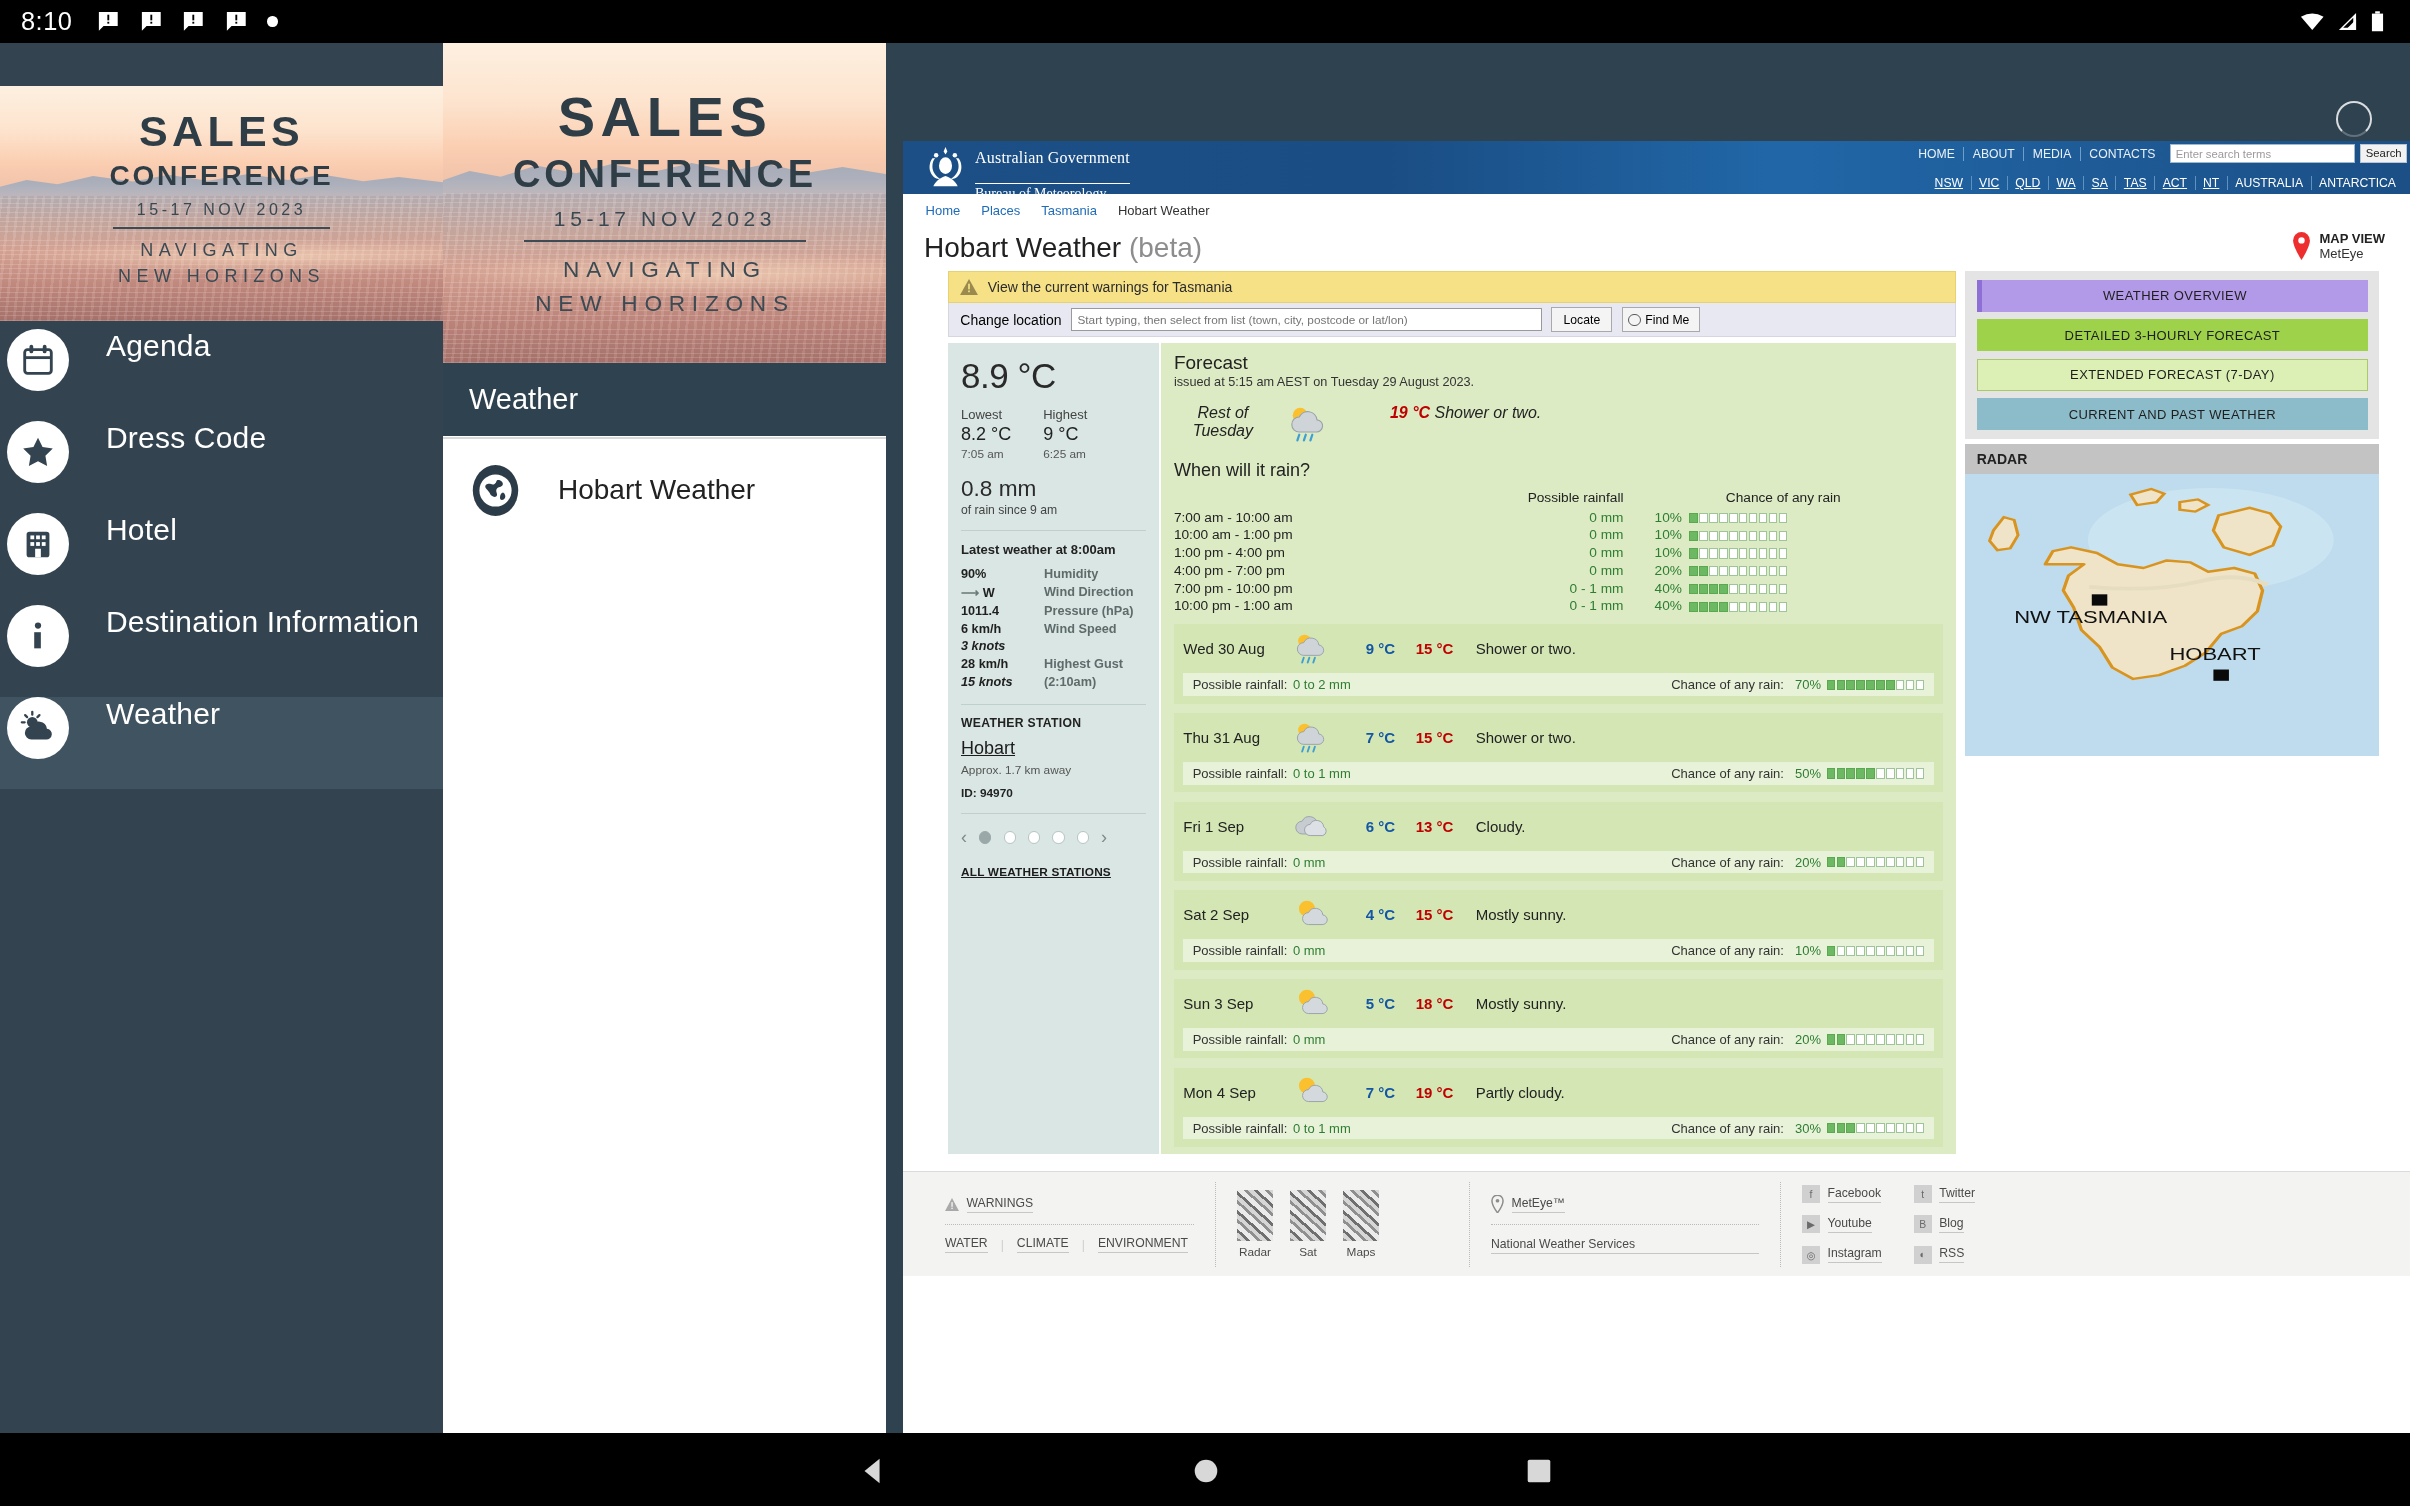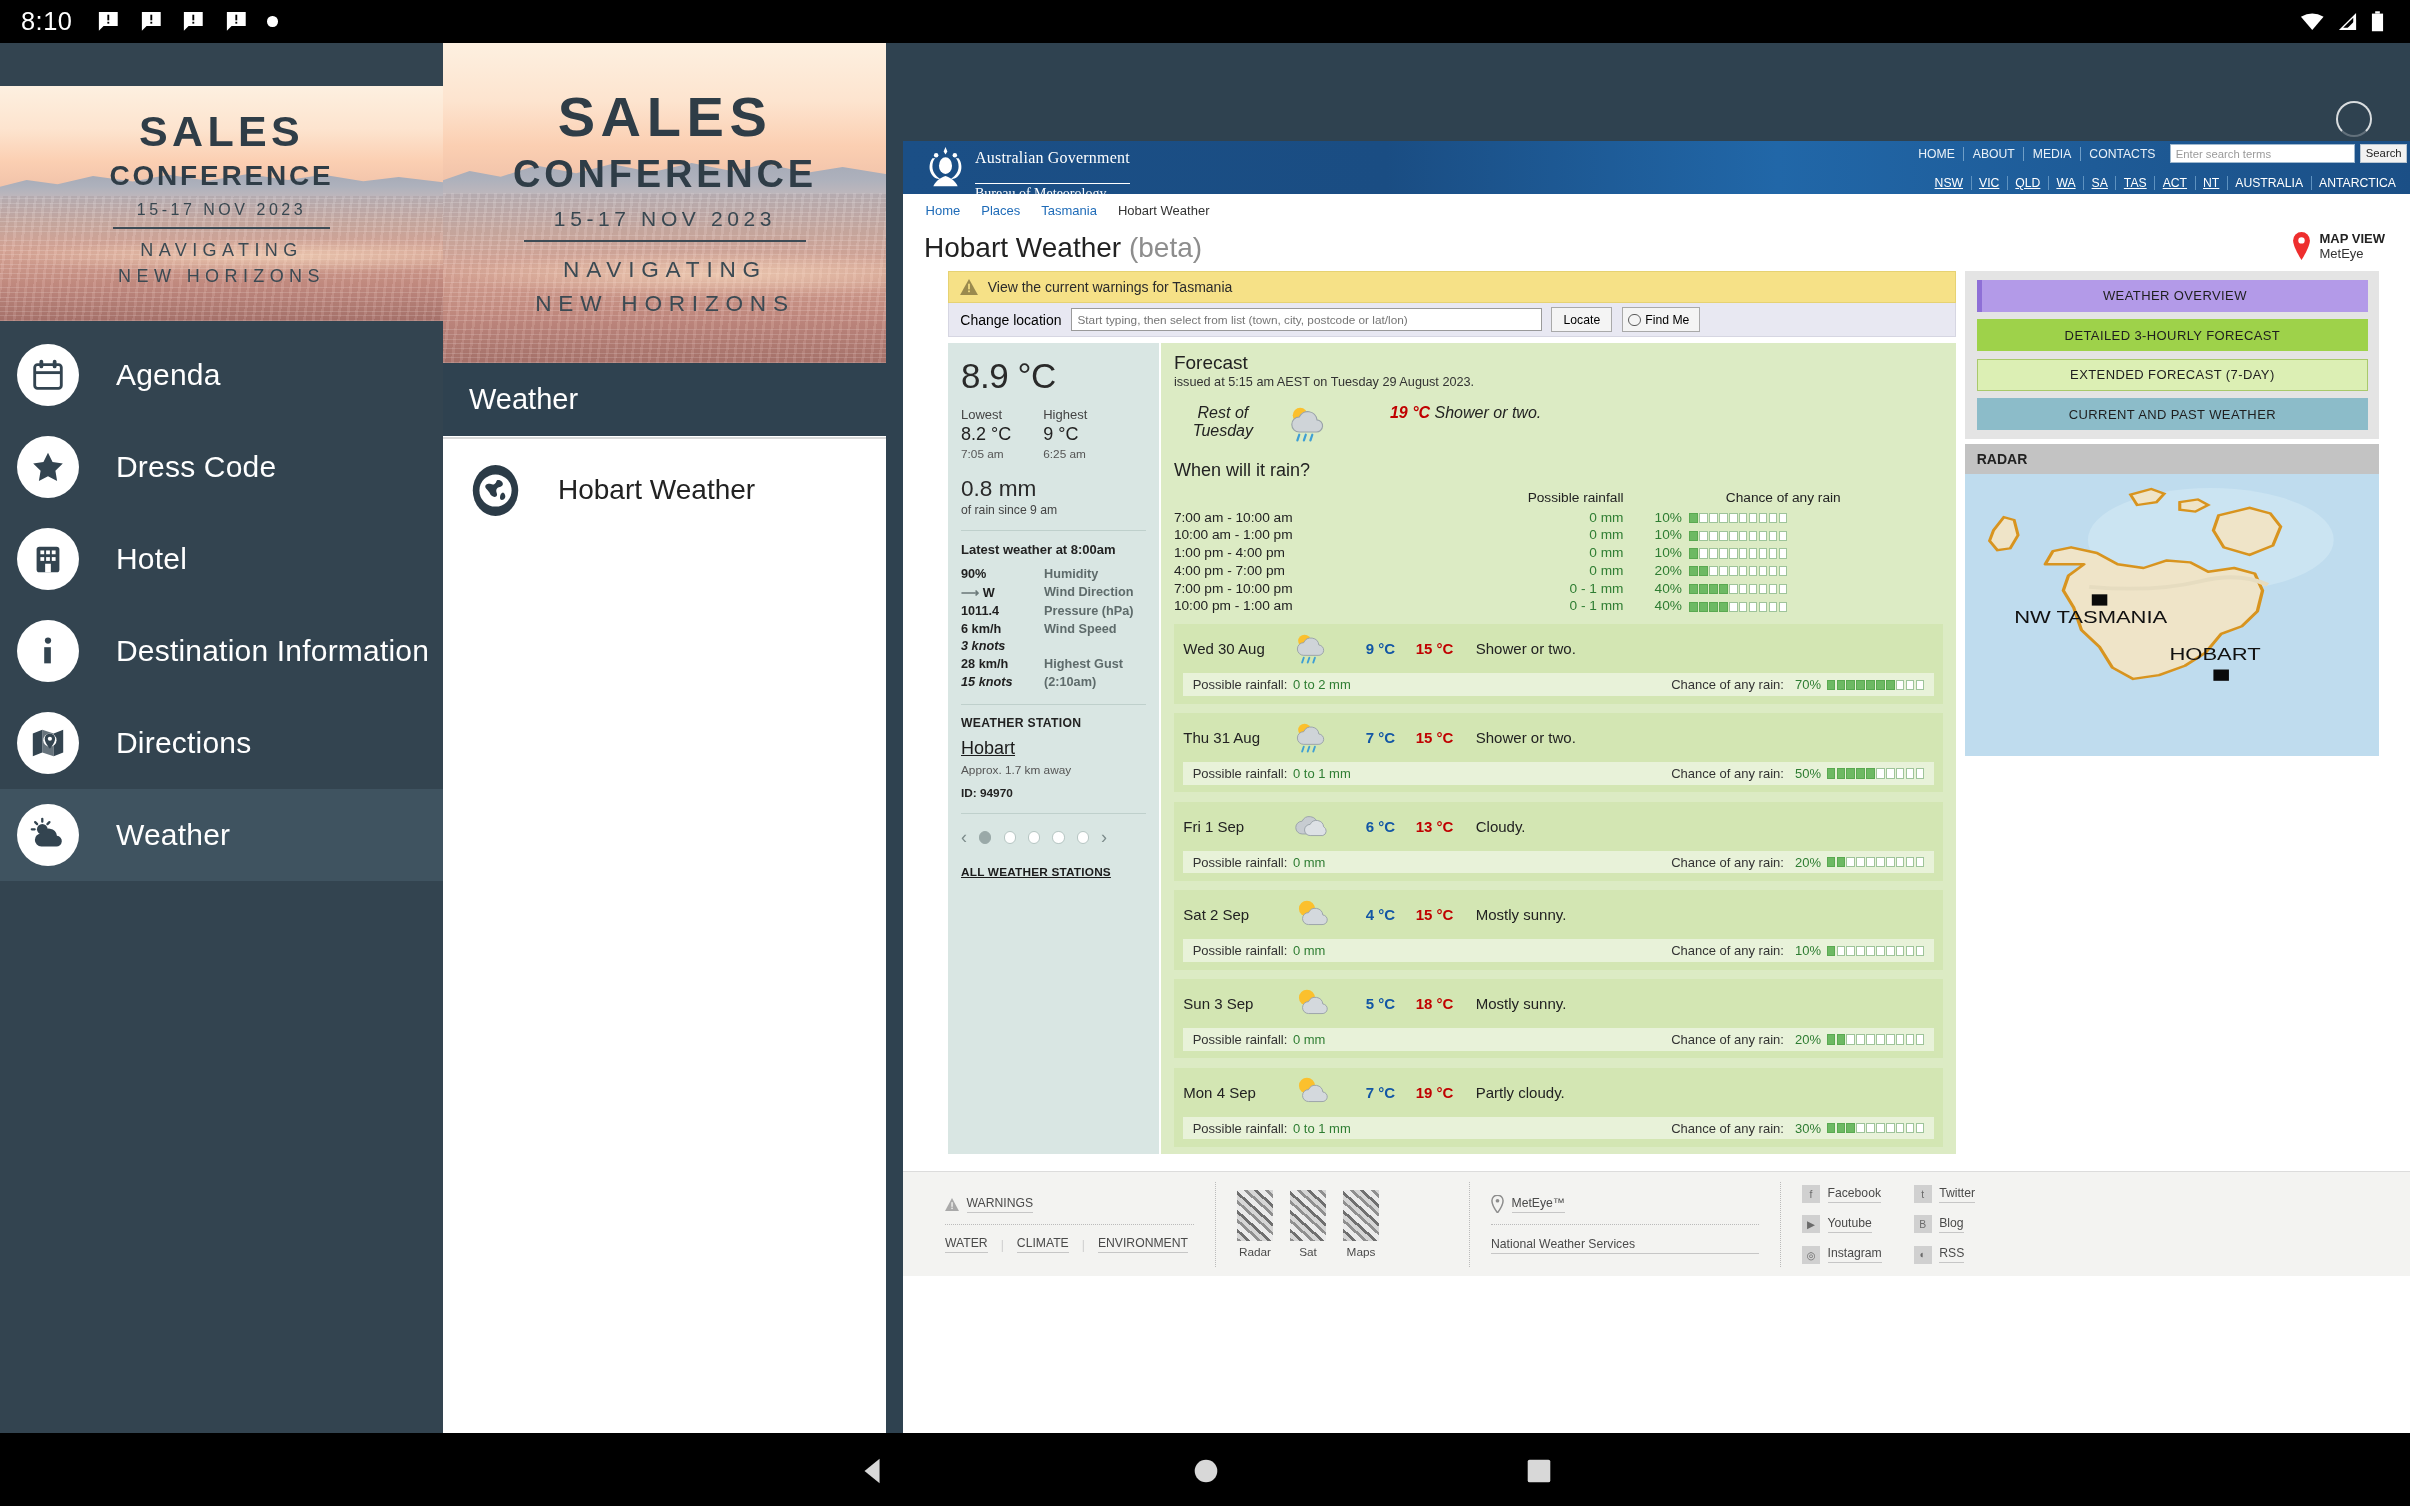--- a/index.html
+++ b/index.html
@@ -13,21 +13,21 @@
     background:#000; display:flex; align-items:center; padding:0 21px; }
   .sb-time { color:#fff; font-size:25.4px; letter-spacing:0.5px; }
   .sb-icons { display:flex; align-items:center; gap:20px; margin-left:24.5px; }
   .sb-dot { width:10.4px; height:10.4px; border-radius:50%; background:#fff; display:inline-block; }
   .sb-right { margin-left:auto; display:flex; align-items:center; gap:13px; padding-right:5.6px; }
 
   
   .drawer { position:absolute; left:0; top:43px; width:443px; height:1390px;
     background:#334450; overflow:hidden; }
   .menu { position:absolute; left:0; top:0; width:443px; }
-  .menu-item { display:flex; align-items:center; height:92px; padding-left:17px; }
+  .menu-item { display:flex; height:92px; padding-left:7px; }
   .menu-item.selected { background:#3f5360; }
   .mi-icon { width:62px; height:62px; border-radius:50%; background:#fff;
     display:flex; align-items:center; justify-content:center; flex:0 0 62px; }
   .mi-icon svg { display:block; }
   .mi-label { color:#fff; font-size:30px; margin-left:37px; letter-spacing:0.2px; }
 
   
   .banner-left { position:absolute; left:0; top:43px; width:443px; height:235px;
     overflow:hidden; }
 
@@ -332,33 +332,20 @@
       <div class="menu-item">
         <span class="mi-icon">
           <svg width="38" height="38" viewBox="0 0 40 40">
               <circle cx="20" cy="9" r="3.3" fill="#334450"></circle>
               <path d="M16 16 h7 v17 h-7z" fill="#334450"></path>
             </svg>
         </span>
         <span class="mi-label">Destination Information</span>
       </div>
 
-      <div class="menu-item">
-        <span class="mi-icon">
-          <svg width="38" height="38" viewBox="0 0 40 40">
-              <path d="M4 10 l10-4 v24 l-10 4z" fill="#334450"></path>
-              <path d="M14 6 l12 4 v24 l-12-4z" fill="#334450" opacity=".75"></path>
-              <path d="M26 10 l10-4 v24 l-10 4z" fill="#334450"></path>
-              <circle cx="22" cy="17" r="7" fill="#fff"></circle>
-              <path d="M22 10 a5.5 5.5 0 0 0 -5.5 5.5 c0 4.3 5.5 10.5 5.5 10.5 s5.5-6.2 5.5-10.5 A5.5 5.5 0 0 0 22 10z" fill="#334450"></path>
-              <circle cx="22" cy="15.5" r="2.2" fill="#fff"></circle>
-            </svg>
-        </span>
-        <span class="mi-label">Directions</span>
-      </div>
 
       <div class="menu-item selected">
         <span class="mi-icon">
           <svg width="40" height="40" viewBox="0 0 42 42">
             <g stroke="#334450" stroke-width="2.4" stroke-linecap="round">
               <path d="M15 4 v3"></path>
                 <path d="M7.5 7.5 l2.1 2.1"></path>
                 <path d="M4 15 h3"></path>
                 <path d="M22.5 7.5 l-2.1 2.1"></path>
             </g>

